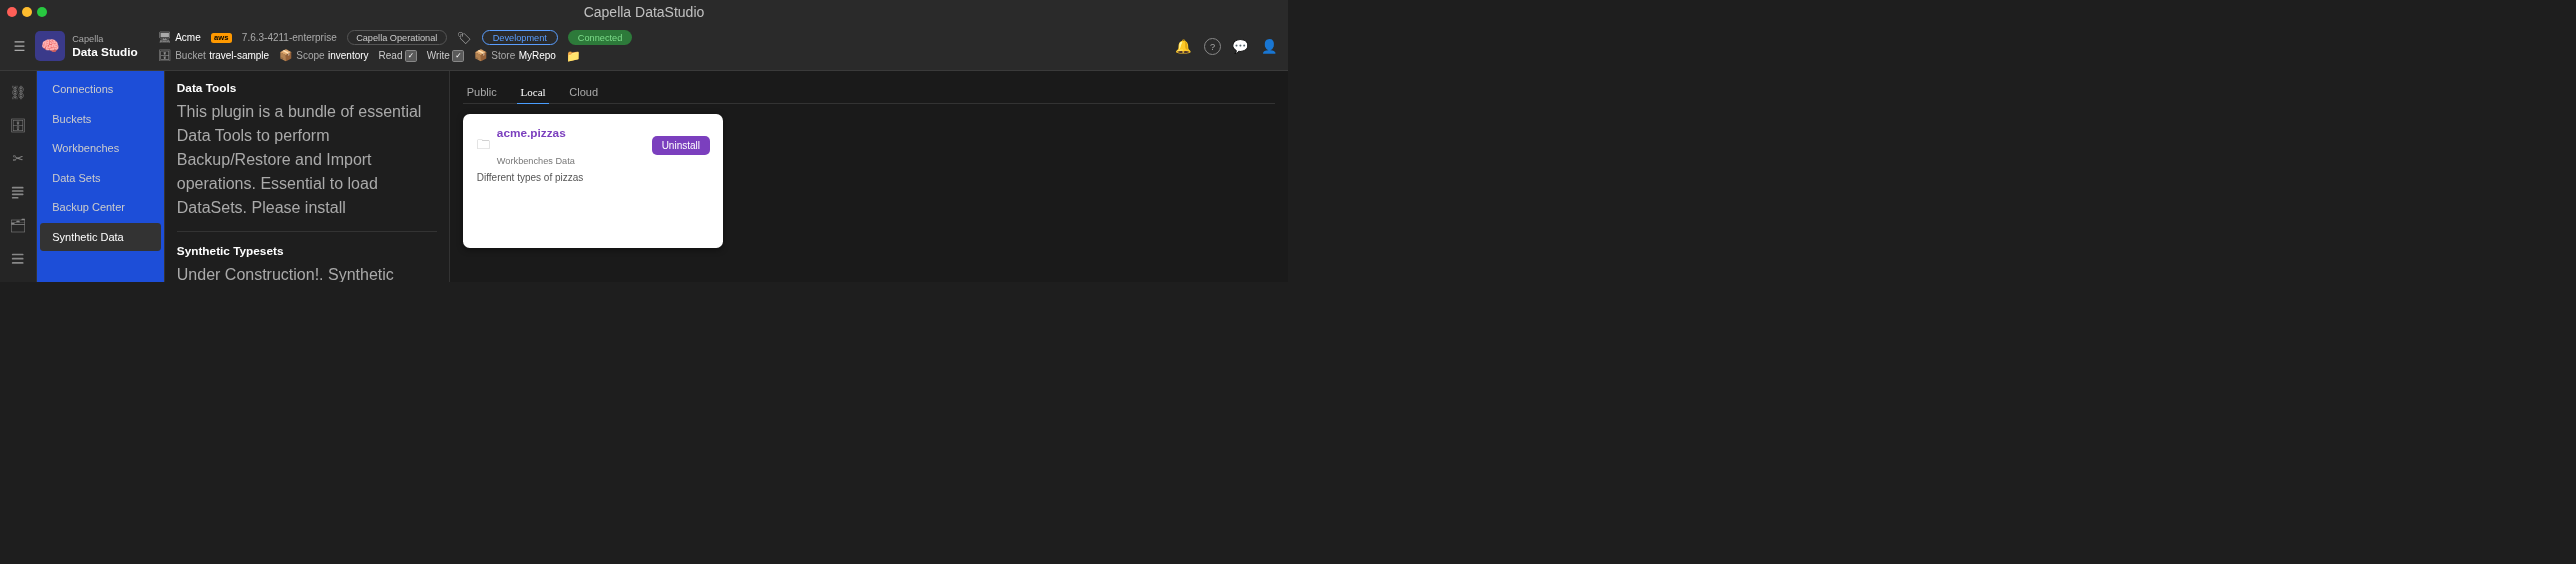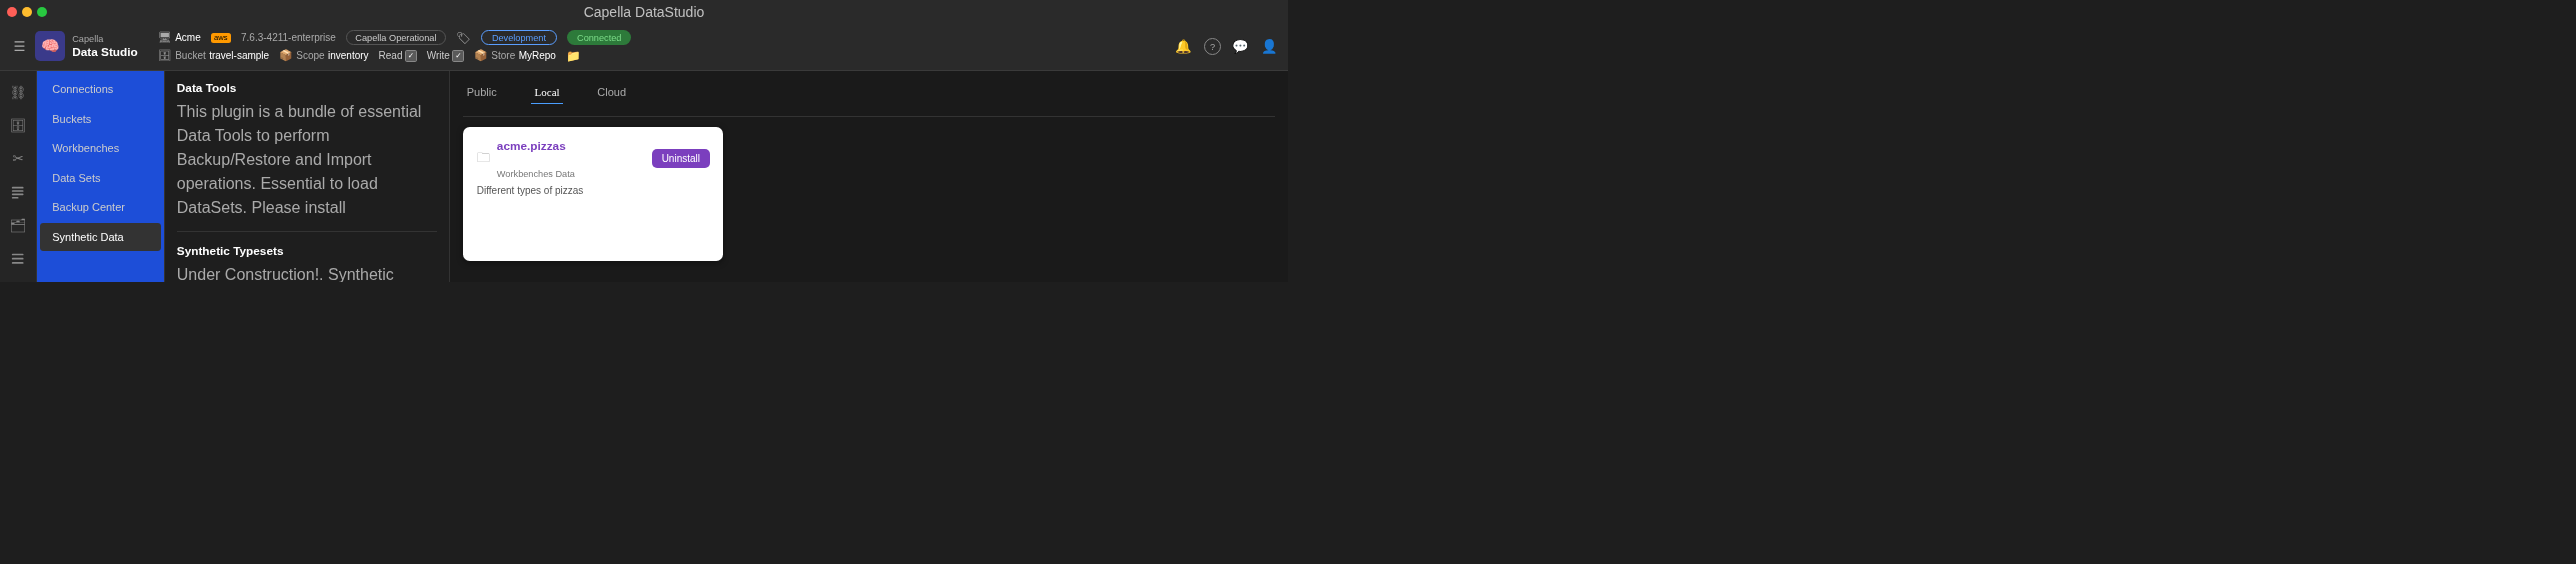--- a/index.html
+++ b/index.html
@@ -115,21 +115,21 @@
       font-size: 10px;
     }
     .info-item .icon { color: #aaa; font-size: 11px; }
     .info-item .label { color: #aaa; }
     .info-item .value { color: #fff; font-weight: 500; }
 
     .aws-badge {
       background: #ff9900;
       color: #000;
       font-size: 7.6px;
-      font-weight: normal;
+      font-weight: bold;
       padding: 0.8px 3.4px;
       border-radius: 2.5px;
     }
 
     .tag-badge {
       border: 0.8px solid #555;
       border-radius: 10px;
       padding: 1.7px 8.4px;
       font-size: 9.2px;
       color: #ccc;
@@ -256,24 +256,24 @@
       flex: 1;
       background: #1a1a1a;
       padding: 10px 13.4px;
       display: flex;
       flex-direction: column;
     }
 
     
     .tabs {
       display: flex;
-      gap: 31px;
+      gap: 17px;
       margin-bottom: 10px;
       border-bottom: 0.8px solid #333;
-      padding-bottom: 13px;
+      padding-bottom: 0;
     }
     .tab {
       padding: 5px 3.4px;
       font-size: 11px;
       color: #aaa;
       cursor: pointer;
       border-bottom: 1.7px solid transparent;
       margin-bottom: -0.8px;
     }
     .tab.active {

